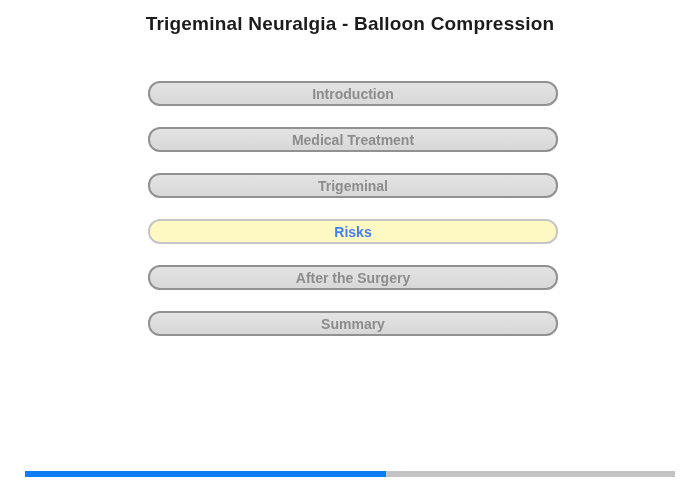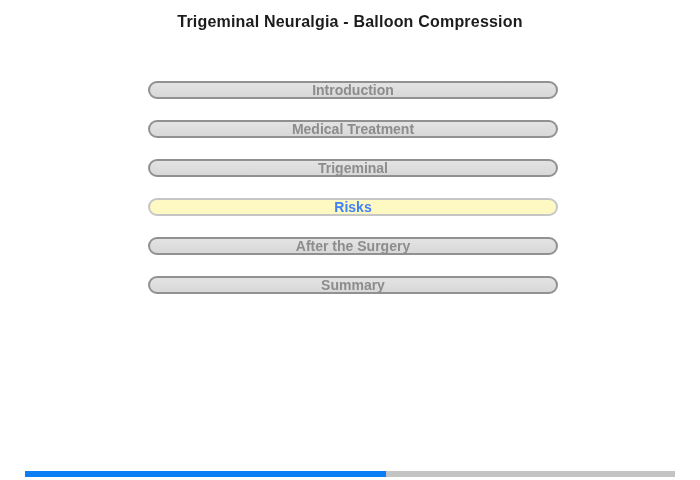--- a/index.html
+++ b/index.html
@@ -14,36 +14,36 @@
     height: 480px;
     background: #ffffff;
     overflow: hidden;
   }
   #page-title {
     position: absolute;
     top: 13px;
     left: 0;
     width: 700px;
     text-align: center;
-    font-size: 16px;
+    font-size: 19px;
     font-weight: bold;
     color: #1c1c1c;
     letter-spacing: 0.2px;
     margin: 0;
   }
   #menu {
     position: absolute;
     left: 148px;
     top: 81px;
     width: 410px;
   }
   .menu-button {
     box-sizing: border-box;
     width: 410px;
-    height: 18px;
+    height: 25px;
     margin-bottom: 21px;
     border: 2px solid #919191;
     border-radius: 12px;
     background: linear-gradient(to bottom, #e3e3e3, #d8d8d8);
     display: flex;
     align-items: center;
     justify-content: center;
     cursor: pointer;
   }
   .menu-label {

